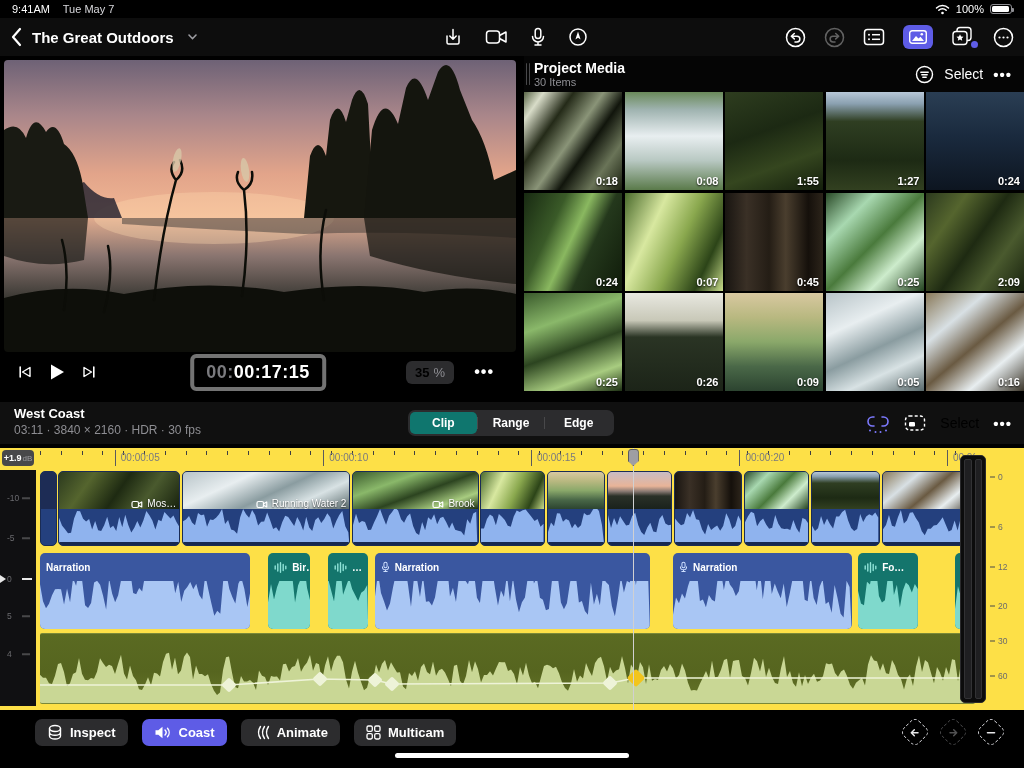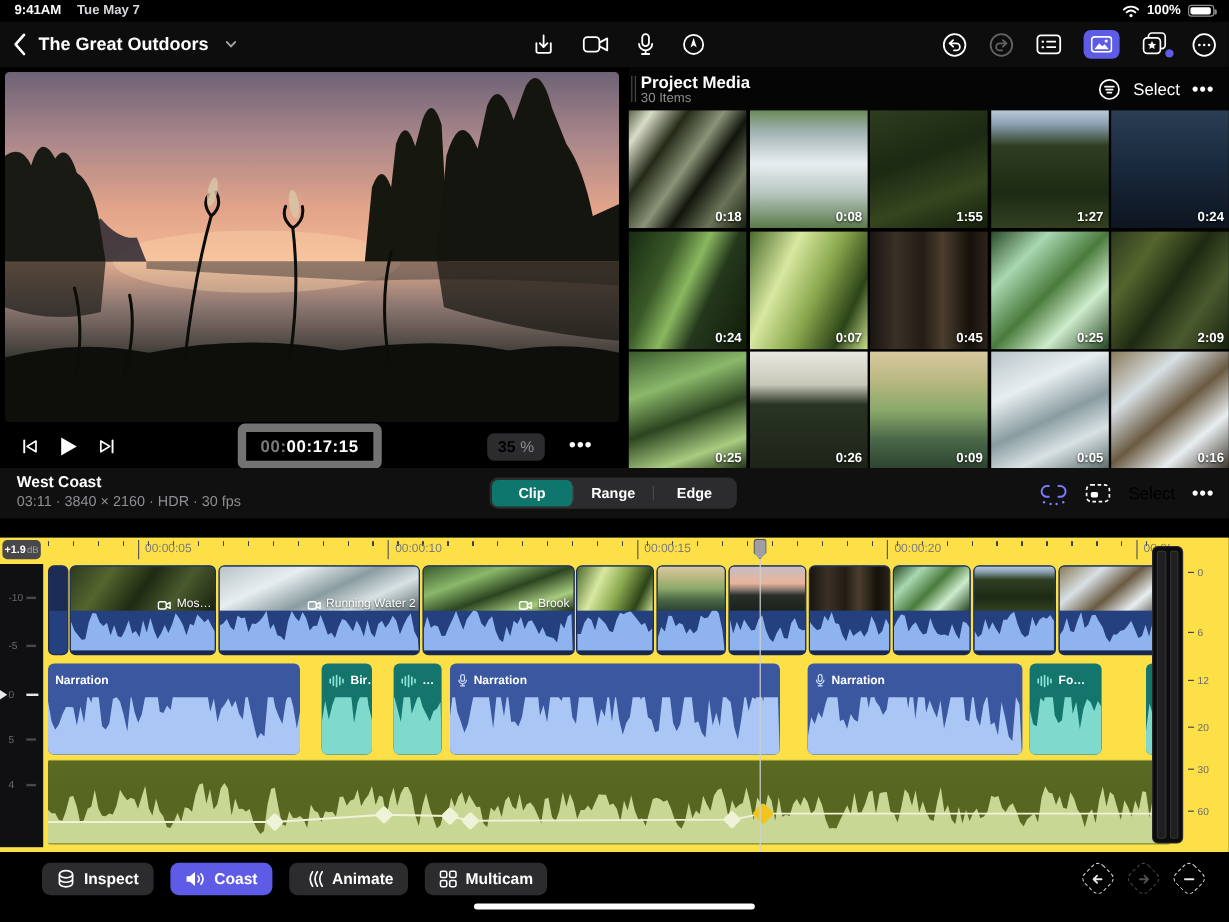--- a/index.html
+++ b/index.html
@@ -2,21 +2,21 @@
 <html><head>
 <meta charset="utf-8">
 <style>
   * { margin:0; padding:0; box-sizing:border-box; }
   html,body { width:1024px; height:768px; background:#000; overflow:hidden;
     font-family:"Liberation Sans","DejaVu Sans",sans-serif; color:#fff; }
   svg { display:block; }
 
   
   .status-bar { position:absolute; top:0; left:0; width:1024px; height:18px;
-    display:flex; align-items:center; justify-content:space-between; padding:0 12px; font-size:11px; font-weight:bold; }
+    display:flex; align-items:center; justify-content:space-between; padding:0 12px; font-size:11px; font-weight:normal; }
   .sb-left span { margin-right:10px; }
   .sb-right { display:flex; align-items:center; gap:6px; }
   .battery { width:22px; height:10px; border:1px solid #8e8e93; border-radius:3px; position:relative; }
   .battery i { position:absolute; left:1px; top:1px; bottom:1px; width:17px; background:#fff; border-radius:1.5px; }
   .battery:after { content:""; position:absolute; right:-3px; top:2.5px; width:2px; height:4px; background:#8e8e93; border-radius:0 1px 1px 0; }
 
   
   .app-toolbar { position:absolute; top:18px; left:0; width:1024px; height:38px; background:#0d0d0d; }
   .tb-left { position:absolute; left:10px; top:0; height:38px; display:flex; align-items:center; gap:10px; }
   .tb-title { font-size:15px; font-weight:bold; }
@@ -24,22 +24,22 @@
   .tb-center { position:absolute; left:443px; top:0; height:38px; display:flex; align-items:center; gap:22px; }
   .tb-right { position:absolute; right:10px; top:0; height:38px; display:flex; align-items:center; gap:18px; }
   .ib { background:none; border:none; cursor:pointer; padding:0; display:flex; align-items:center; justify-content:center; }
   .dim { opacity:.35; }
   .purple-chip { width:30px; height:24px; border-radius:6px; background:#5e5ce6; display:flex; align-items:center; justify-content:center; }
 
   
   .viewer { position:absolute; left:4px; top:60px; width:512px; height:292px; border-radius:4px; overflow:hidden; background:#000; }
   .viewer-controls { position:absolute; left:0; top:352px; width:516px; height:40px; display:flex; align-items:center; }
   .vc-transport { display:flex; align-items:center; gap:16px; margin-left:18px; }
-  .timecode { position:absolute; left:50%; transform:translateX(-50%); background:#000; border:7px solid #737373;
-    border-radius:6px; padding:4px 12px; font-size:14px; letter-spacing:.5px; font-weight:bold;}
+  .timecode { position:absolute; left:50%; transform:translateX(-50%); background:#000; border:4px solid #737373;
+    border-radius:6px; padding:4px 12px; font-size:18px; letter-spacing:.5px; font-weight:bold;}
   .timecode .dimtc { color:#7a7a7e; }
   .zoom-chip { position:absolute; right:62px; background:#2c2c2e; border-radius:6px; padding:4px 9px; font-size:13px; font-weight:bold; }
   .zoom-chip .pct { color:#8e8e93; font-weight:normal; margin-left:4px; }
   .vc-more { position:absolute; right:22px; color:#fff; font-size:16px; letter-spacing:1px; font-weight:bold; }
 
   
   .media-panel { position:absolute; left:524px; top:56px; width:500px; height:336px; background:#050505; }
   .mp-header { position:absolute; top:0; left:0; width:100%; height:36px; display:flex; align-items:center; }
   .drag-handle { width:3px; height:22px; margin:0 5px 0 2px; display:flex; gap:2px; }
   .drag-handle i { width:2px; height:100%; background:#48484a; border-radius:2px; }
@@ -67,21 +67,21 @@
   .scene-moss-forest{background:linear-gradient(125deg,#2c3a1e 0%,#55652e 25%,#1e2a12 50%,#4a5a2e 72%,#18220e 100%);}
   .scene-creek-grass{background:linear-gradient(160deg,#3a5a2c 0%,#8ab86a 30%,#2c4420 55%,#a8cc80 80%,#1e3014 100%);}
   .scene-lake-dusk{background:linear-gradient(180deg,#e8e8e0 0%,#c8c8b8 28%,#2a3424 45%,#1c2418 100%);}
   .scene-river-morning{background:linear-gradient(180deg,#d8c8a0 0%,#b8b880 25%,#8aa86a 50%,#4a6848 75%,#2c4430 100%);}
   .scene-rapids{background:linear-gradient(155deg,#b8c4c8 0%,#e8eef0 30%,#8a9ca0 55%,#d8e2e4 75%,#5a6a6c 100%);}
   .scene-cascade{background:linear-gradient(140deg,#8a7a5a 0%,#d8e0e4 28%,#6a5a42 52%,#e8eef0 74%,#3a3428 100%);}
   .scene-lake-sunset{background:linear-gradient(180deg,#c8bcc4 0%,#e8b498 38%,#8a7a74 52%,#2a3028 65%,#1a221c 100%);}
   .scene-dark-sliver{background:#1d2c55;}
 
   
-  .tl-header { position:absolute; top:390px; left:0; width:1024px; height:42px; background:#101010; }
+  .tl-header { position:absolute; top:402px; left:0; width:1024px; height:42px; background:#101010; }
   .tlh-left { position:absolute; left:14px; top:4px; line-height:1.3; }
   .tlh-name { font-size:13px; font-weight:bold; }
   .tlh-info { font-size:12px; color:#8e8e93; }
   .segmented { position:absolute; left:408px; top:8px; width:206px; height:26px; background:#2c2c2e;
     border-radius:7px; display:flex; align-items:center; padding:2px; }
   .seg { flex:1; height:22px; display:flex; align-items:center; justify-content:center;
     font-size:12px; font-weight:bold; color:#fff; border-radius:5px; cursor:pointer; position:relative; }
   .seg.on { background:#0f766e; }
   .seg-div { width:1px; height:12px; background:#48484a; }
   .tlh-right { position:absolute; right:12px; top:0; height:42px; display:flex; align-items:center; gap:14px; }

